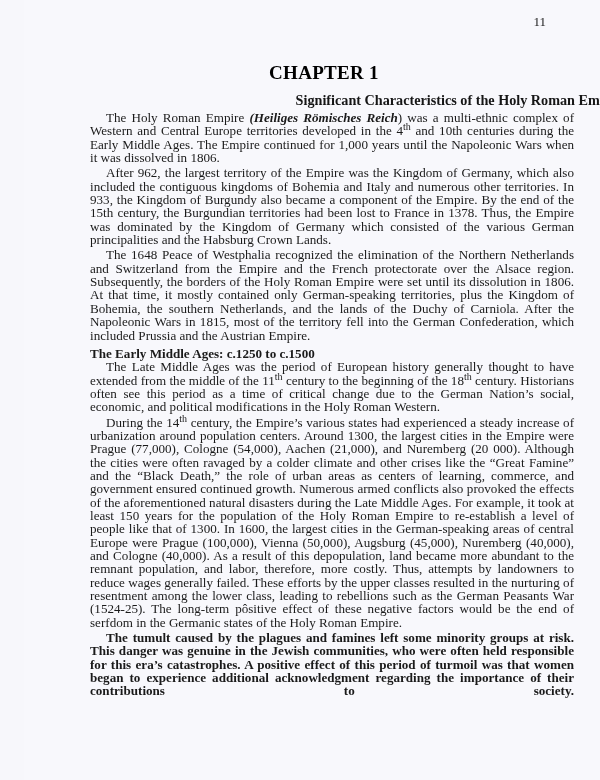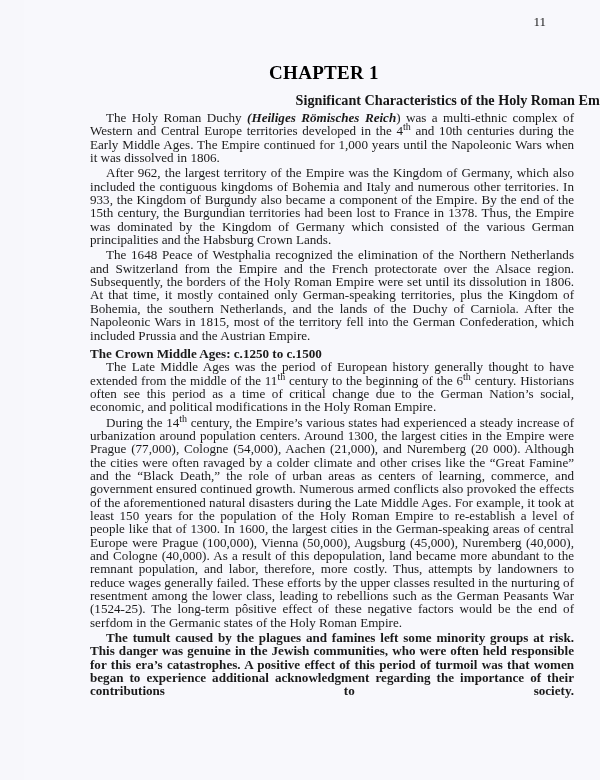--- a/index.html
+++ b/index.html
@@ -37,27 +37,27 @@
 </style>
 </head>
 <body>
 
 <div class="page">
   <div class="page-number">11</div>
   <div class="chapter">CHAPTER  1</div>
   <div class="chapter-subtitle">Significant Characteristics of the Holy Roman Empire</div>
 
   <div class="body">
-    <p><span>The Holy Roman Duchy </span><em>(Heiliges Römisches Reich</em><span>) was a multi-ethnic complex of Western and Central Europe territories developed in the 4</span><sup>th</sup><span> and 10th centuries during the Early Middle Ages.  The Empire continued for 1,000 years until the Napoleonic Wars when it was dissolved in 1806.</span></p>
+    <p><span>The Holy Roman Empire </span><em>(Heiliges Römisches Reich</em><span>) was a multi-ethnic complex of Western and Central Europe territories developed in the 4</span><sup>th</sup><span> and 10th centuries during the Early Middle Ages.  The Empire continued for 1,000 years until the Napoleonic Wars when it was dissolved in 1806.</span></p>
 
     <p>After 962, the largest territory of the Empire was the Kingdom of Germany, which also included the contiguous kingdoms of Bohemia and Italy and numerous other territories.  In 933, the Kingdom of Burgundy also became a component of the Empire.  By the end of the 15th century, the Burgundian territories had been lost to France in 1378.  Thus, the Empire was dominated by the Kingdom of Germany which consisted of the various German principalities and the Habsburg Crown Lands.</p>
 
     <p>The 1648 Peace of Westphalia recognized the elimination of the Northern Netherlands and Switzerland from the Empire and the French protectorate over the Alsace region.  Subsequently, the borders of the Holy Roman Empire were set until its dissolution in 1806.  At that time, it mostly contained only German-speaking territories, plus the Kingdom of Bohemia, the southern Netherlands, and the lands of the Duchy of Carniola.  After the Napoleonic Wars in 1815, most of the territory fell into the German Confederation, which included Prussia and the Austrian Empire.</p>
 
-    <div class="section-heading">The Crown Middle Ages: c.1250 to c.1500</div>
+    <div class="section-heading">The Early Middle Ages: c.1250 to c.1500</div>
 
-    <p><span>The Late Middle Ages was the period of European history generally thought to have extended from the middle of the 11</span><sup>th</sup><span> century to the beginning of the 6</span><sup>th</sup><span> century.  Historians often see this period as a time of critical change due to the German Nation’s social, economic, and political modifications in the Holy Roman Empire.</span></p>
+    <p><span>The Late Middle Ages was the period of European history generally thought to have extended from the middle of the 11</span><sup>th</sup><span> century to the beginning of the 18</span><sup>th</sup><span> century.  Historians often see this period as a time of critical change due to the German Nation’s social, economic, and political modifications in the Holy Roman Western.</span></p>
 
     <p><span>During the 14</span><sup>th</sup><span> century, the Empire’s various states had experienced a steady increase of urbanization around population centers.  Around 1300, the largest cities in the Empire were Prague (77,000), Cologne (54,000), Aachen (21,000), and Nuremberg (20 000).  Although the cities were often ravaged by a colder climate and other crises like the “Great Famine” and the “Black Death,” the role of urban areas as centers of learning, commerce, and government ensured continued growth.  Numerous armed conflicts also provoked the effects of the aforementioned natural disasters during the Late Middle Ages.  For example, it took at least 150 years for the population of the Holy Roman Empire to re-establish a level of people like that of 1300.  In 1600, the largest cities in the German-speaking areas of central Europe were Prague (100,000), Vienna (50,000), Augsburg (45,000), Nuremberg (40,000), and Cologne (40,000).  As a result of this depopulation, land became more abundant to the remnant population, and labor, therefore, more costly.  Thus, attempts by landowners to reduce wages generally failed.  These efforts by the upper classes resulted in the nurturing of resentment among the lower class, leading to rebellions such as the German Peasants War (1524-25).  The long-term pôsitive effect of these negative factors would be the end of serfdom in the Germanic states of the Holy Roman Empire.</span></p>
 
     <p class="last">The tumult caused by the plagues and famines left some minority groups at risk.  This danger was genuine in the Jewish communities, who were often held responsible for this era’s catastrophes.  A positive effect of this period of turmoil was that women began to experience additional acknowledgment regarding the importance of their contributions to society.</p>
   </div>
 </div>
 
 </body></html>

